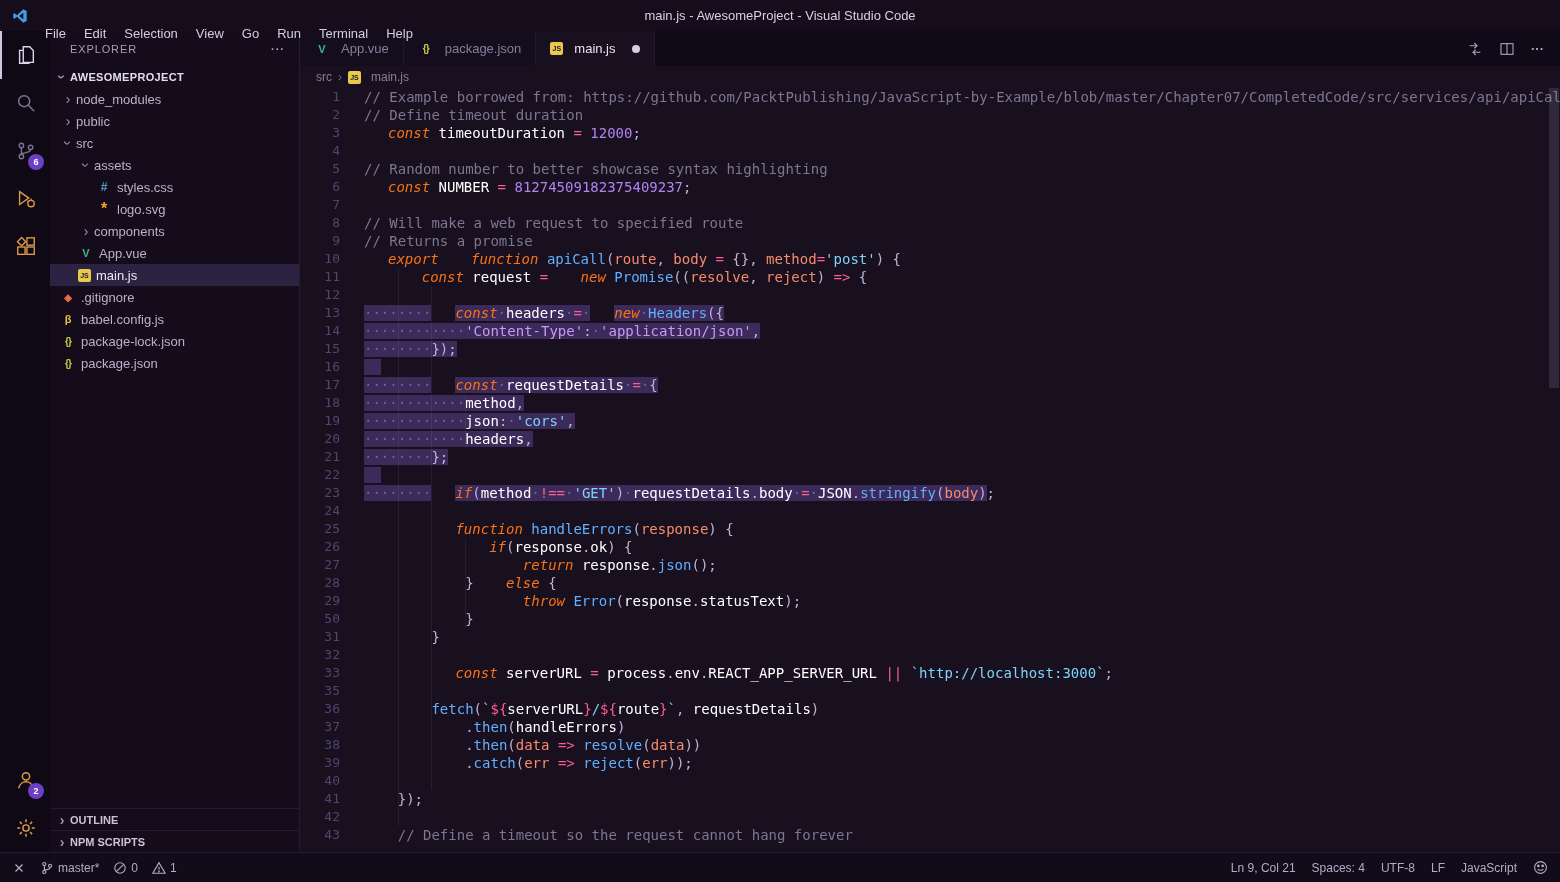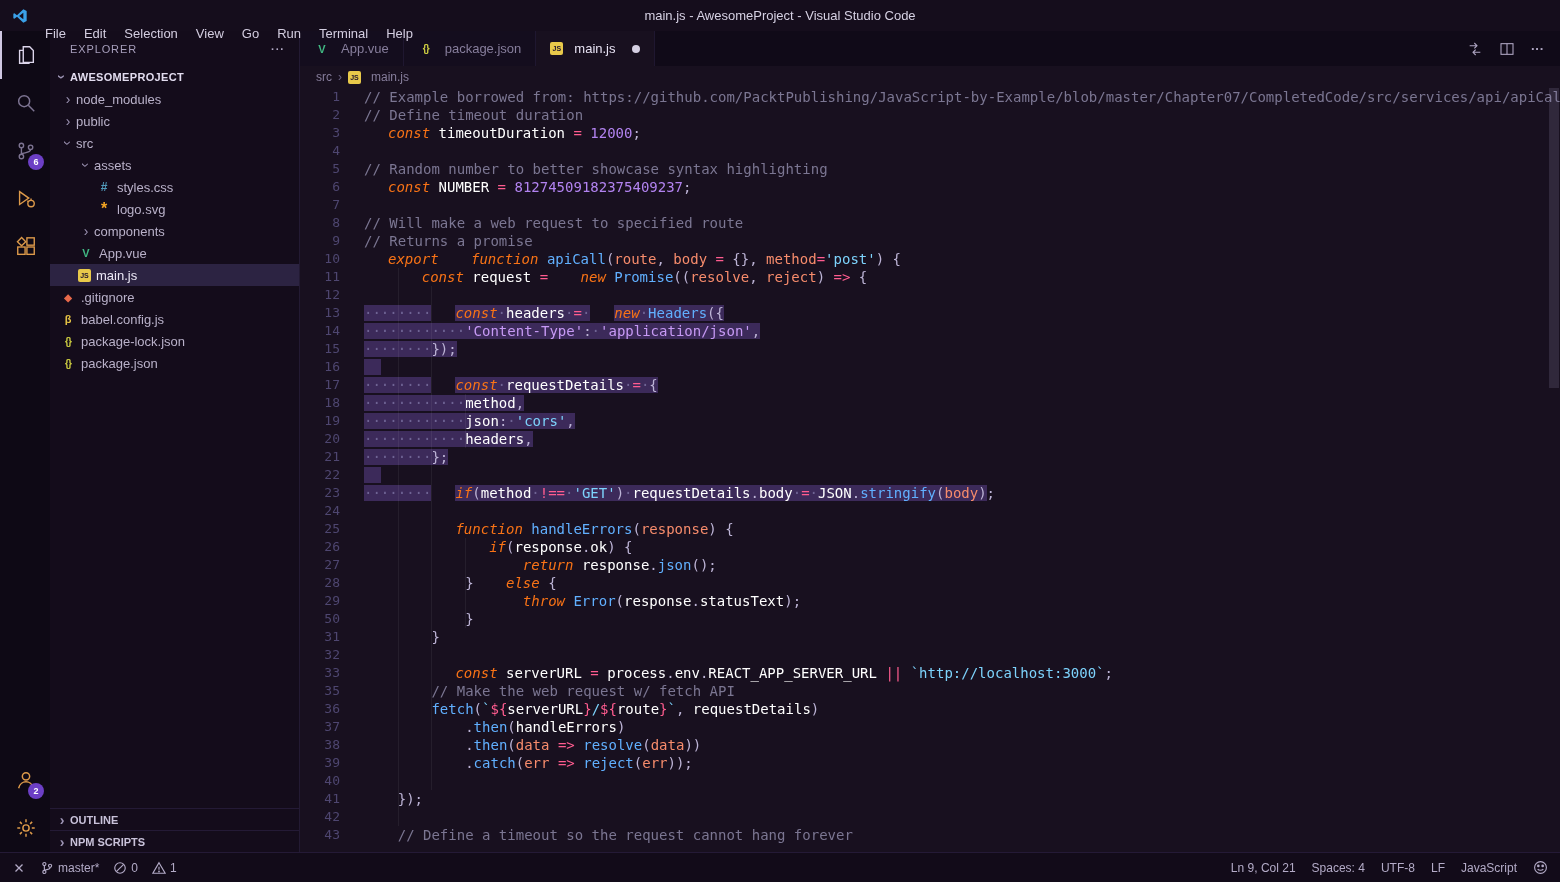--- a/index.html
+++ b/index.html
@@ -326,21 +326,21 @@
         <div class="line"><span class="ln">24</span><span class="lc"></span></div>
         <div class="line"><span class="ln">25</span><span class="lc"><span class="tk-v">        </span><span class="tk-k">function </span><span class="tk-f">handleErrors</span><span class="tk-p">(</span><span class="tk-a">response</span><span class="tk-p">) </span><span class="tk-p">{</span></span></div>
         <div class="line"><span class="ln">26</span><span class="lc"><span class="tk-v">            </span><span class="tk-k">if</span><span class="tk-p">(</span><span class="tk-v">response</span><span class="tk-p">.</span><span class="tk-v">ok</span><span class="tk-p">) </span><span class="tk-p">{</span></span></div>
         <div class="line"><span class="ln">27</span><span class="lc"><span class="tk-v">                </span><span class="tk-k">return </span><span class="tk-v">response</span><span class="tk-p">.</span><span class="tk-f">json</span><span class="tk-p">();</span></span></div>
         <div class="line"><span class="ln">28</span><span class="lc"><span class="tk-v">            </span><span class="tk-p">} </span><span class="tk-k">else </span><span class="tk-p">{</span></span></div>
         <div class="line"><span class="ln">29</span><span class="lc"><span class="tk-v">                </span><span class="tk-k">throw </span><span class="tk-f">Error</span><span class="tk-p">(</span><span class="tk-v">response</span><span class="tk-p">.</span><span class="tk-v">statusText</span><span class="tk-p">);</span></span></div>
         <div class="line"><span class="ln">50</span><span class="lc"><span class="tk-v">            </span><span class="tk-p">}</span></span></div>
         <div class="line"><span class="ln">31</span><span class="lc"><span class="tk-v">        </span><span class="tk-p">}</span></span></div>
         <div class="line"><span class="ln">32</span><span class="lc"></span></div>
         <div class="line"><span class="ln">33</span><span class="lc"><span class="tk-v">        </span><span class="tk-k">const </span><span class="tk-v">serverURL </span><span class="tk-o">= </span><span class="tk-v">process</span><span class="tk-p">.</span><span class="tk-v">env</span><span class="tk-p">.</span><span class="tk-v">REACT_APP_SERVER_URL </span><span class="tk-o">|| </span><span class="tk-s">`http://localhost:3000`</span><span class="tk-p">;</span></span></div>
-        <div class="line"><span class="ln">35</span><span class="lc"><span class="tk-v">        </span><span class="tk-c">// Make the web request w/ fetch API</span></span></div>
+        <div class="line"><span class="ln">35</span></div>
         <div class="line"><span class="ln">36</span><span class="lc"><span class="tk-v">        </span><span class="tk-f">fetch</span><span class="tk-p">(</span><span class="tk-s">`</span><span class="tk-o">${</span><span class="tk-v">serverURL</span><span class="tk-o">}</span><span class="tk-s">/</span><span class="tk-o">${</span><span class="tk-v">route</span><span class="tk-o">}</span><span class="tk-s">`</span><span class="tk-p">, </span><span class="tk-v">requestDetails</span><span class="tk-p">)</span></span></div>
         <div class="line"><span class="ln">37</span><span class="lc"><span class="tk-v">            </span><span class="tk-p">.</span><span class="tk-f">then</span><span class="tk-p">(</span><span class="tk-v">handleErrors</span><span class="tk-p">)</span></span></div>
         <div class="line"><span class="ln">38</span><span class="lc"><span class="tk-v">            </span><span class="tk-p">.</span><span class="tk-f">then</span><span class="tk-p">(</span><span class="tk-a">data </span><span class="tk-o">=&gt; </span><span class="tk-f">resolve</span><span class="tk-p">(</span><span class="tk-a">data</span><span class="tk-p">))</span></span></div>
         <div class="line"><span class="ln">39</span><span class="lc"><span class="tk-v">            </span><span class="tk-p">.</span><span class="tk-f">catch</span><span class="tk-p">(</span><span class="tk-a">err </span><span class="tk-o">=&gt; </span><span class="tk-f">reject</span><span class="tk-p">(</span><span class="tk-a">err</span><span class="tk-p">));</span></span></div>
         <div class="line"><span class="ln">40</span><span class="lc"></span></div>
         <div class="line"><span class="ln">41</span><span class="lc"><span class="tk-v">    </span><span class="tk-p">});</span></span></div>
         <div class="line"><span class="ln">42</span><span class="lc"></span></div>
         <div class="line"><span class="ln">43</span><span class="lc"><span class="tk-v">    </span><span class="tk-c">// Define a timeout so the request cannot hang forever</span></span></div>
       </div>
   </div>

